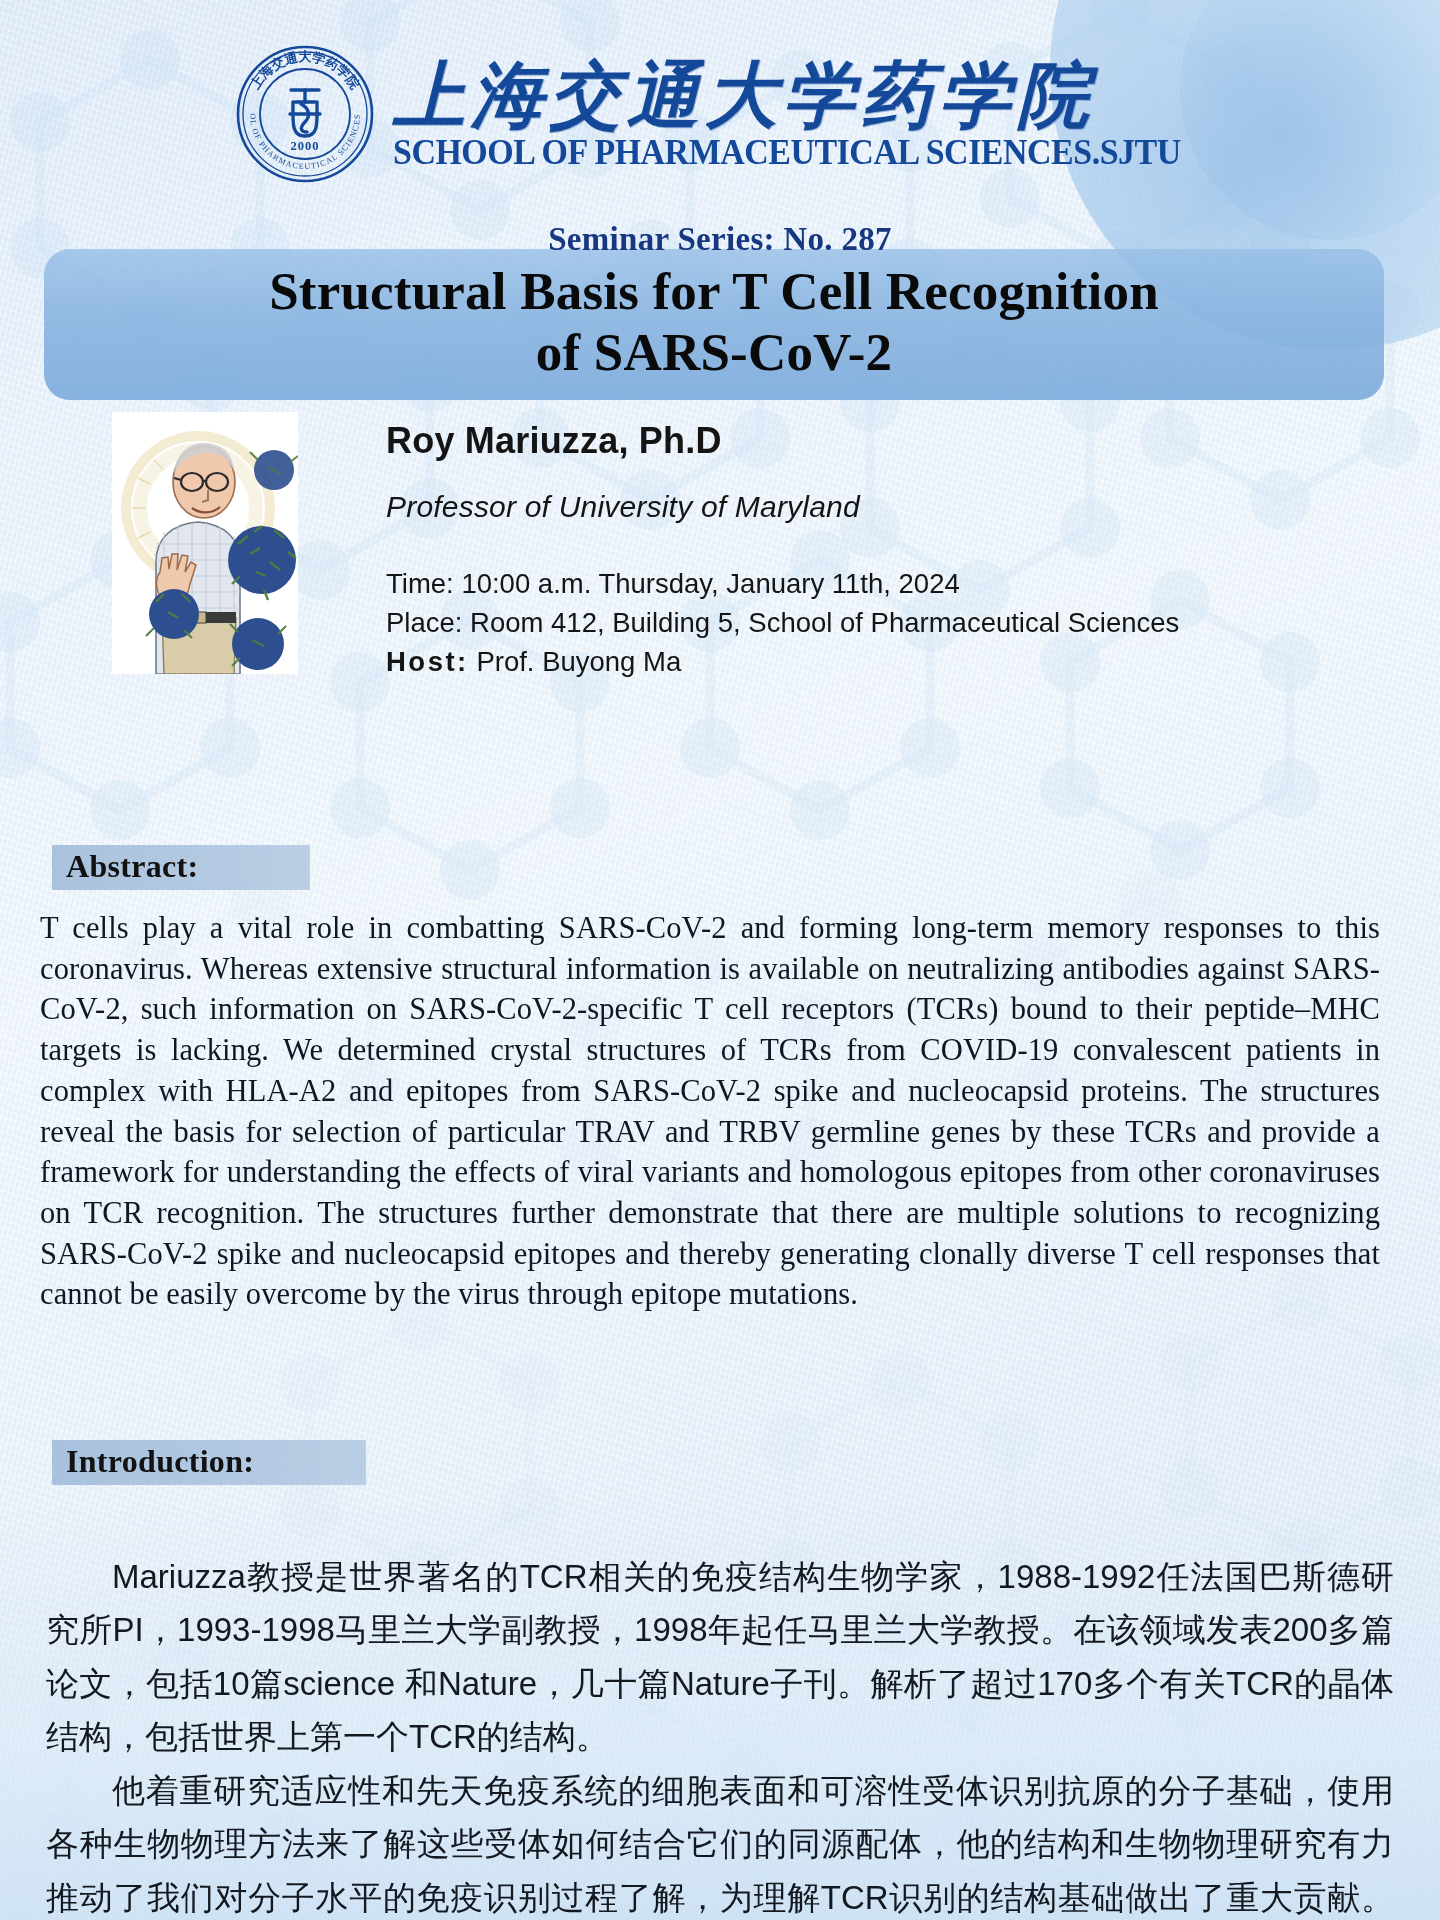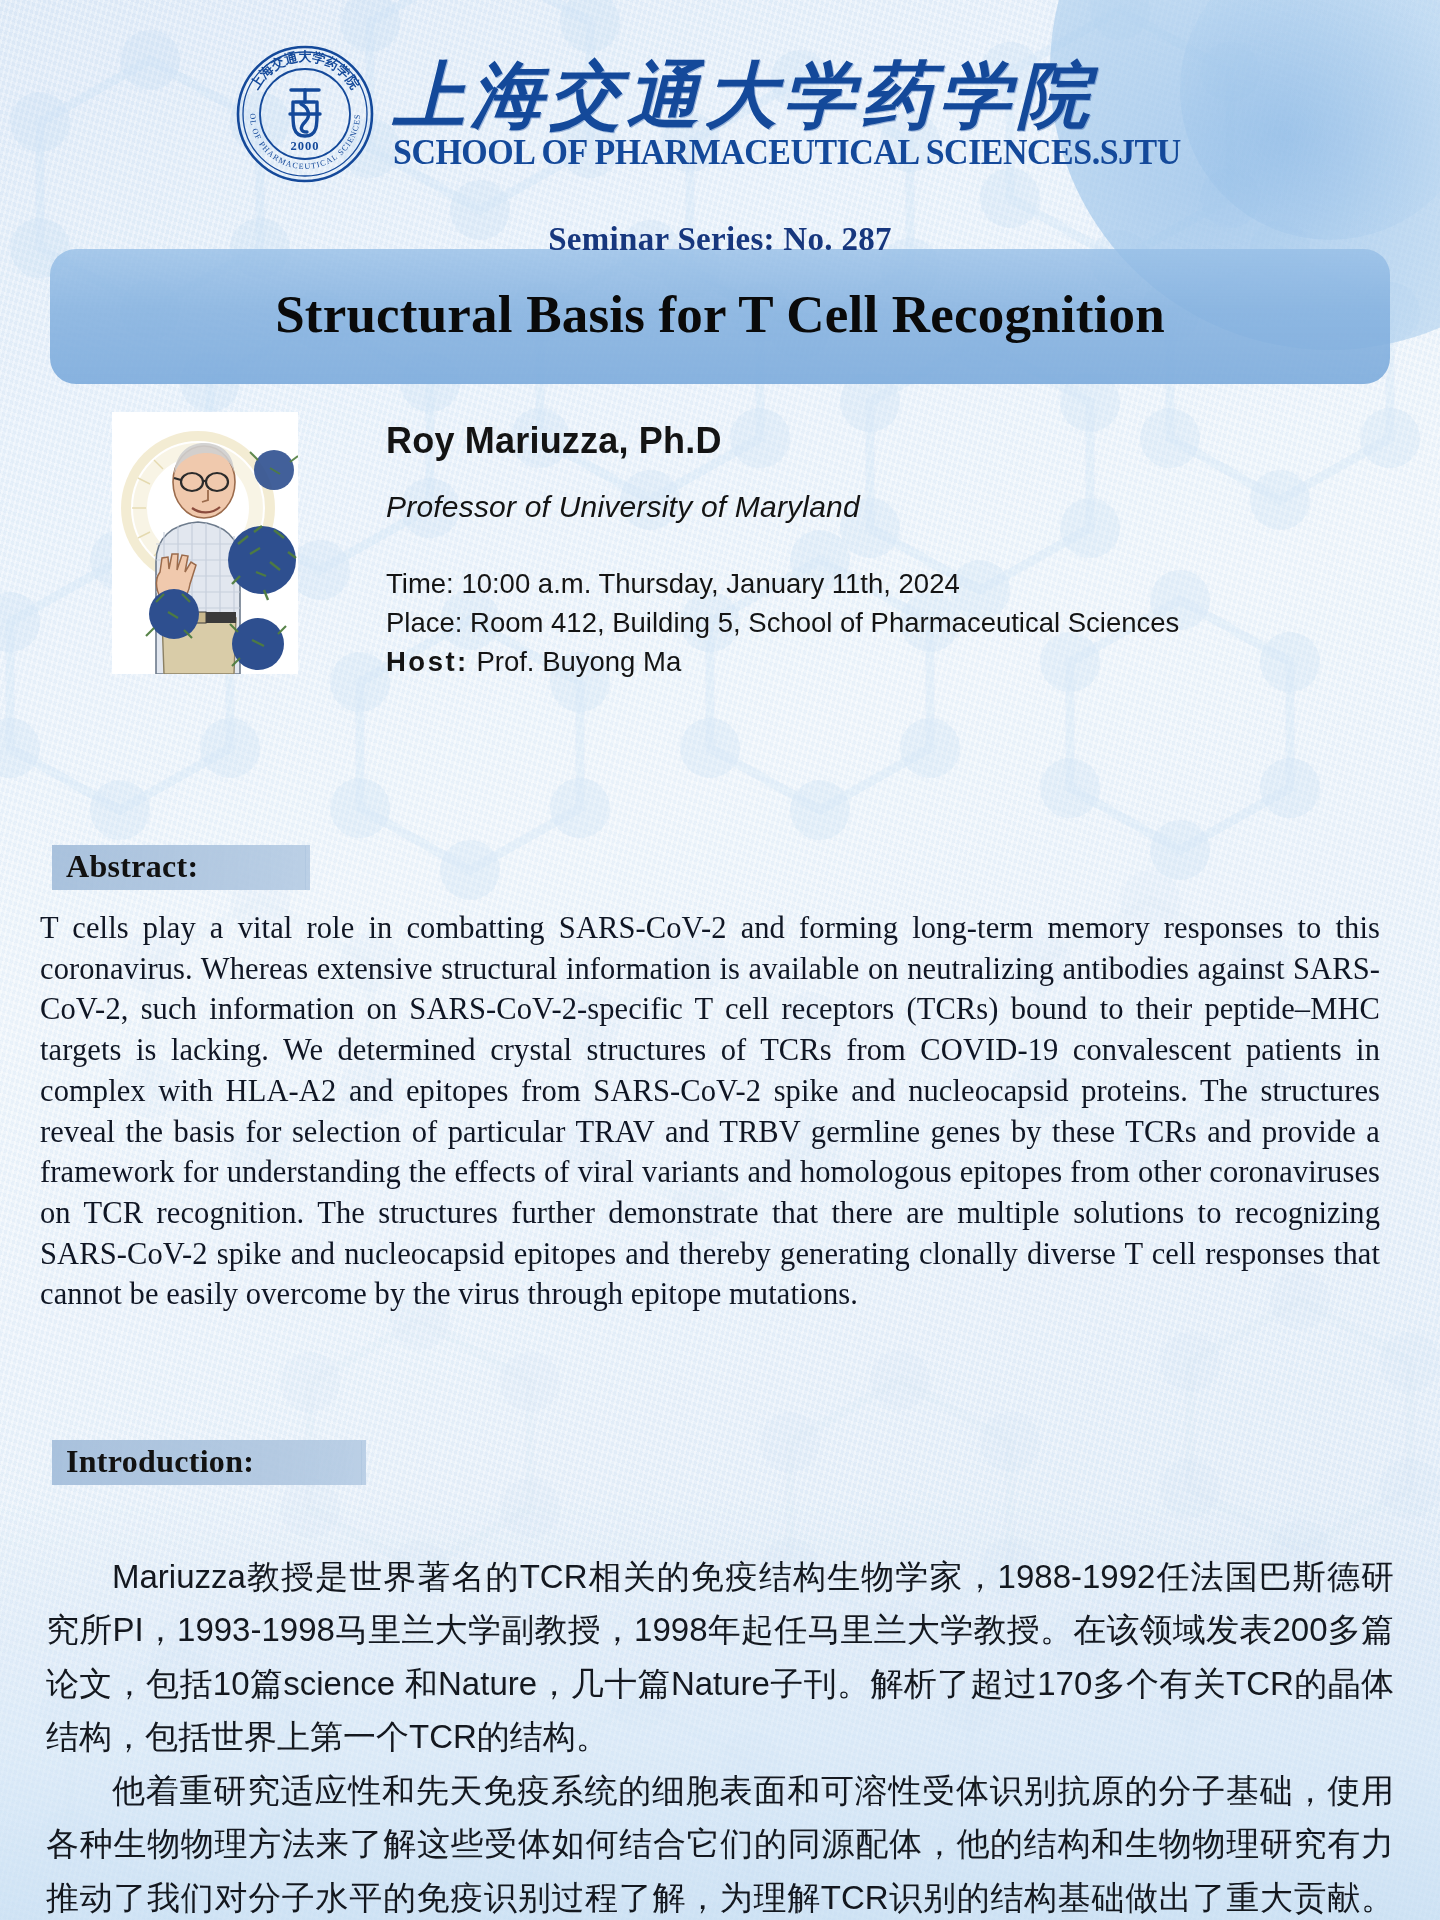--- a/index.html
+++ b/index.html
@@ -126,21 +126,21 @@
     font-weight: 700;
     color: #17377e;
     z-index: 5;
     letter-spacing: .3px;
     margin-top: 33px;
   }
 
   
   .title-banner {
     position: absolute;
-    top: 249px; left: 50px;
+    top: 249px; left: 44px;
     width: 1340px;
     min-height: 135px;
     padding: 12px 40px 16px;
     border-radius: 26px;
     background: linear-gradient(180deg, rgba(150,190,230,.80) 0%, rgba(134,178,223,.88) 45%, rgba(126,172,220,.92) 100%);
     z-index: 4;
     display: flex;
     align-items: center;
     justify-content: center;
   }
@@ -348,20 +348,21 @@
       <div class="cn-name">上海交通大学药学院</div>
       <div class="en-name">SCHOOL OF PHARMACEUTICAL SCIENCES.SJTU</div>
     </div>
   </div>
 
   <div class="series">Seminar Series: No. 287</div>
 
   <div class="title-banner">
     <div class="title-text">
       <div>Structural Basis for T Cell Recognition</div>
+      <div>of SARS-CoV-2</div>
     </div>
   </div>
 
   <div class="speaker-row">
 
     <div class="photo-frame">
       <svg width="186" height="262" viewBox="0 0 186 262">
         <rect width="186" height="262" fill="#ffffff"></rect>
 
         <circle cx="86" cy="96" r="72" fill="none" stroke="#e9dcae" stroke-width="10" opacity=".55"></circle>

